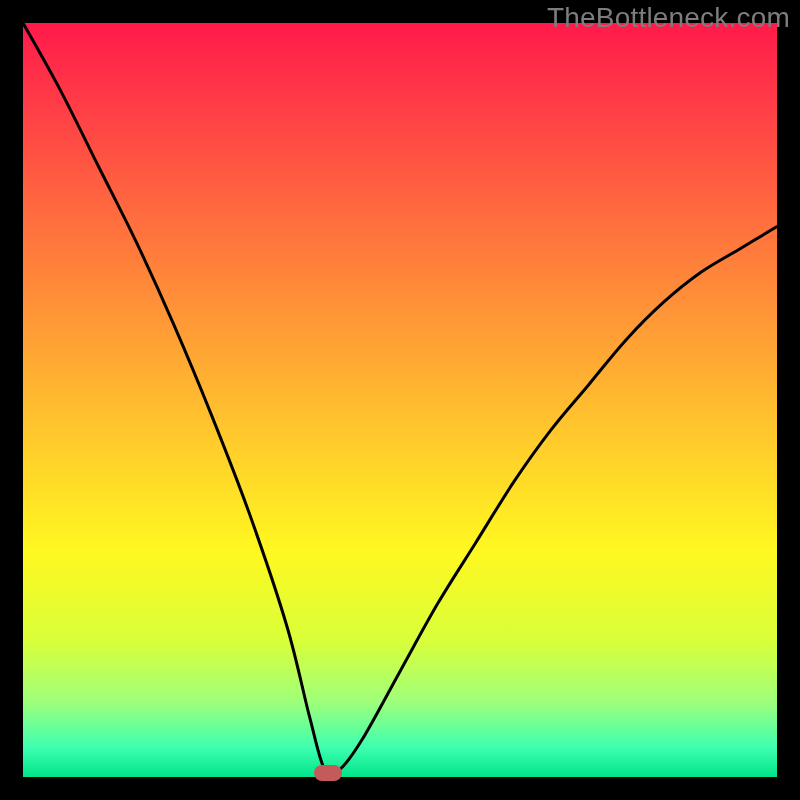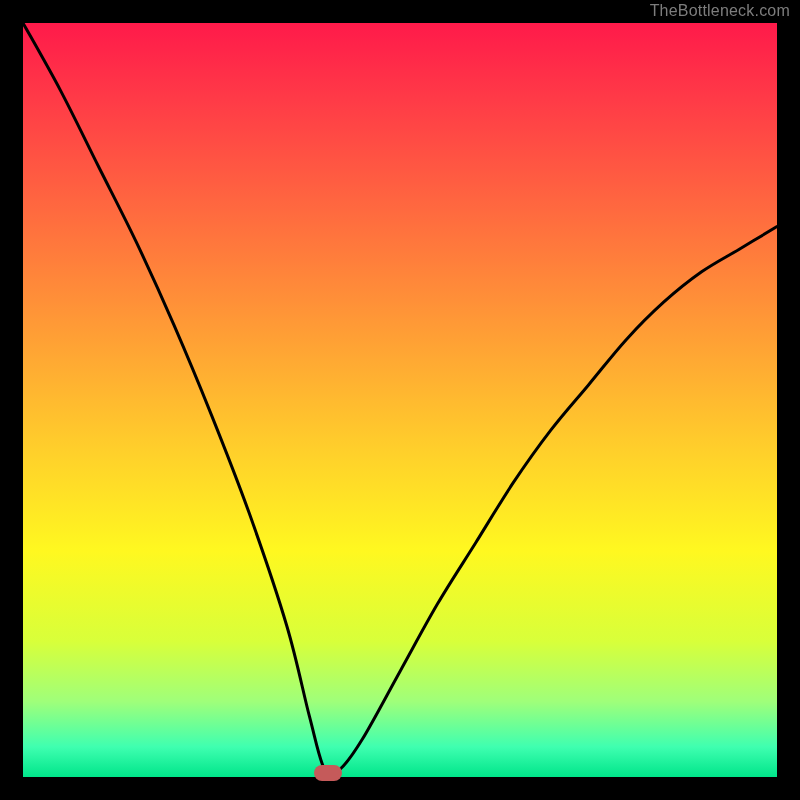--- a/index.html
+++ b/index.html
@@ -27,21 +27,21 @@
       #d8ff3a 82%,
       #9fff7a 90%,
       #3fffb0 96%,
       #00e58a 100%);
   }
   .watermark {
     position: absolute;
     top: 2px;
     right: 10px;
     color: #7d7d7d;
-    font-size: 16px;
+    font-size: 28px;
     font-weight: 500;
     letter-spacing: 0.2px;
     user-select: none;
   }
   svg.curve {
     position: absolute;
     left: 0;
     top: 0;
     width: 754px;
     height: 754px;

